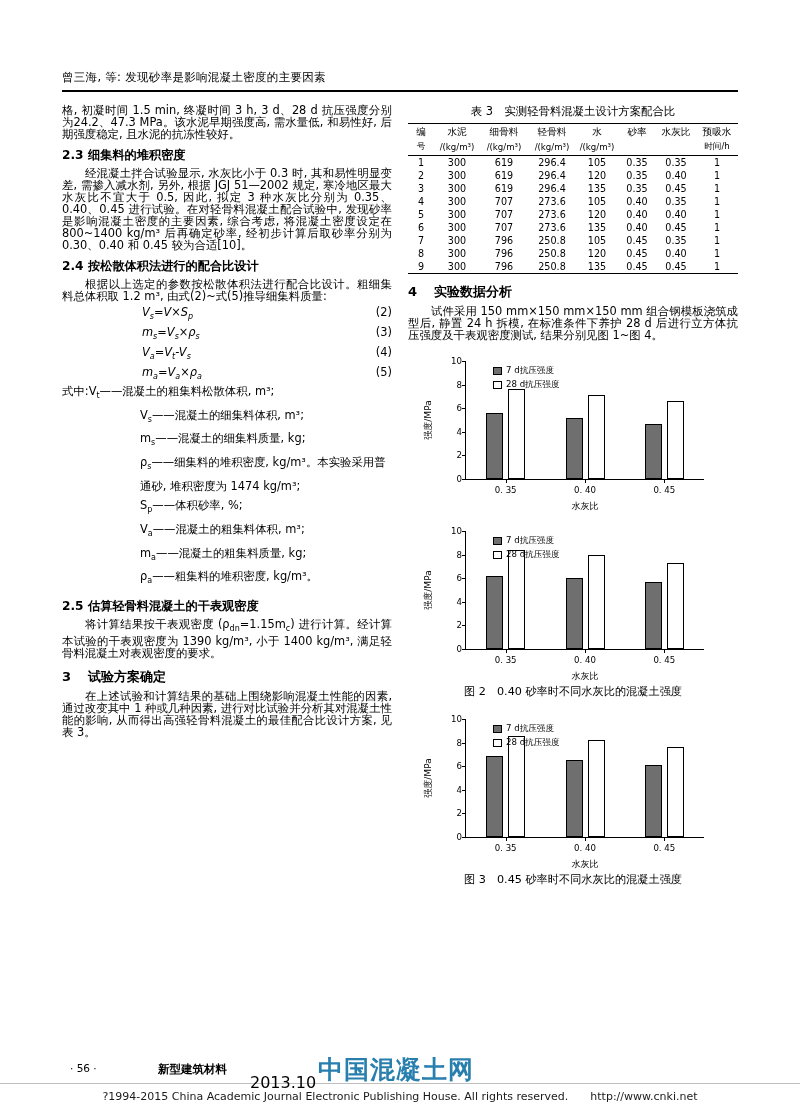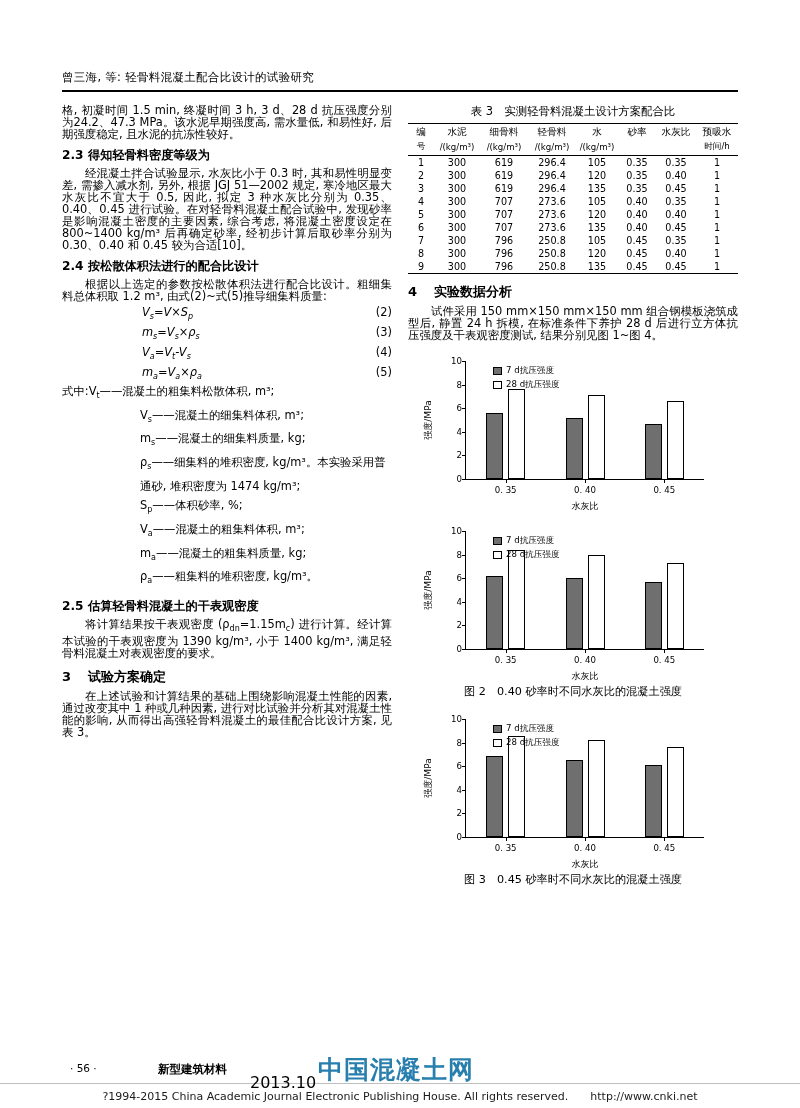--- a/index.html
+++ b/index.html
@@ -84,29 +84,29 @@
     position:absolute;left:0;bottom:4px;width:800px;text-align:center;
     font-size:11px;color:#1a1a1a;
   }
   .foot-rule{position:absolute;left:0;bottom:24px;width:800px;height:1px;background:#000;opacity:.25;}
 </style>
 </head>
 <body>
 
 <div class="page">
 
-  <div class="hdr">曾三海, 等: 轻骨料混凝土配合比设计的试验研究</div>
+  <div class="hdr">曾三海, 等: 发现砂率是影响混凝土密度的主要因素</div>
   <div class="hdr-rule"></div>
 
   <div class="col-left">
 
     <p class="t">格, 初凝时间 1.5 min, 终凝时间 3 h, 3 d、28 d 抗压强度分别为24.2、47.3 MPa。该水泥早期强度高, 需水量低, 和易性好, 后期强度稳定, 且水泥的抗冻性较好。</p>
 
     <div class="sec">
-      <span class="num">2.3</span><span>得知轻骨料密度等级为</span>
+      <span class="num">2.3</span><span>细集料的堆积密度</span>
     </div>
     <p class="t ind">经混凝土拌合试验显示, 水灰比小于 0.3 时, 其和易性明显变差, 需掺入减水剂, 另外, 根据 JGJ 51—2002 规定, 寒冷地区最大水灰比不宜大于 0.5, 因此, 拟定 3 种水灰比分别为 0.35、0.40、0.45 进行试验。在对轻骨料混凝土配合试验中, 发现砂率是影响混凝土密度的主要因素, 综合考虑, 将混凝土密度设定在 800~1400 kg/m³ 后再确定砂率, 经初步计算后取砂率分别为 0.30、0.40 和 0.45 较为合适[10]。</p>
 
     <div class="sec">
       <span class="num">2.4</span><span>按松散体积法进行的配合比设计</span>
     </div>
     <p class="t ind">根据以上选定的参数按松散体积法进行配合比设计。粗细集料总体积取 1.2 m³, 由式(2)~式(5)推导细集料质量:</p>
 
     <div id="formulas">
         <div class="formula">

